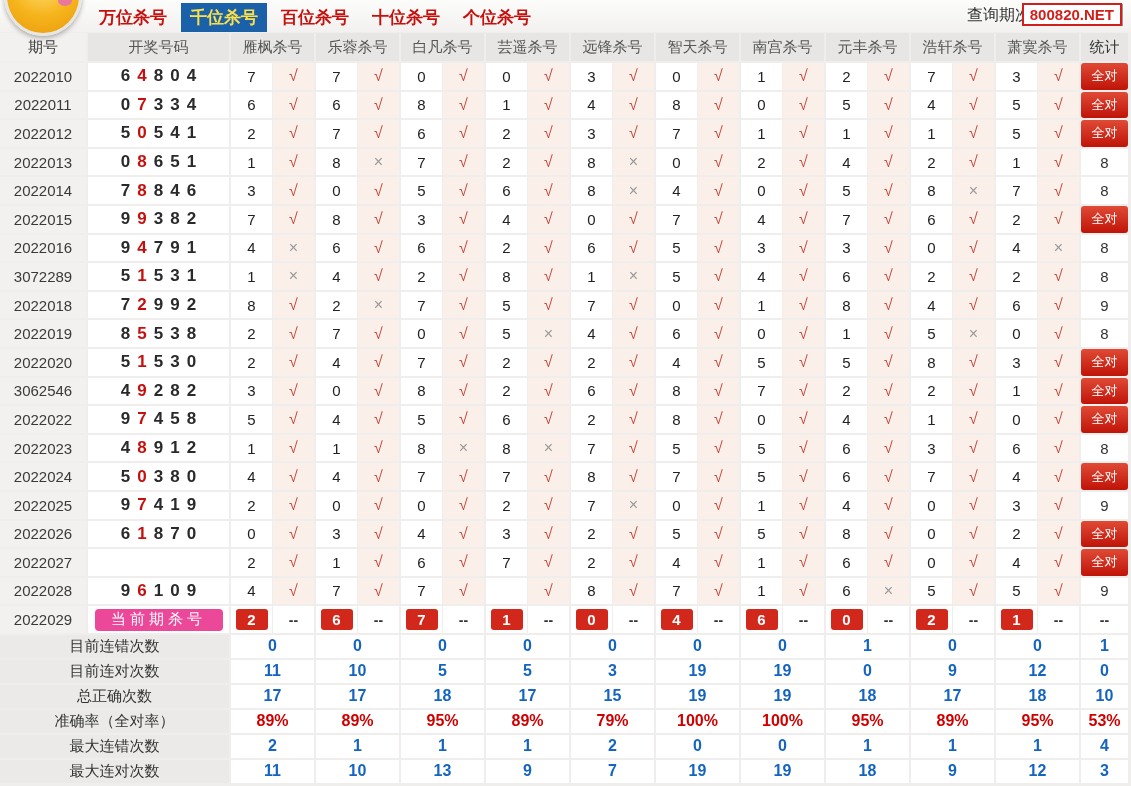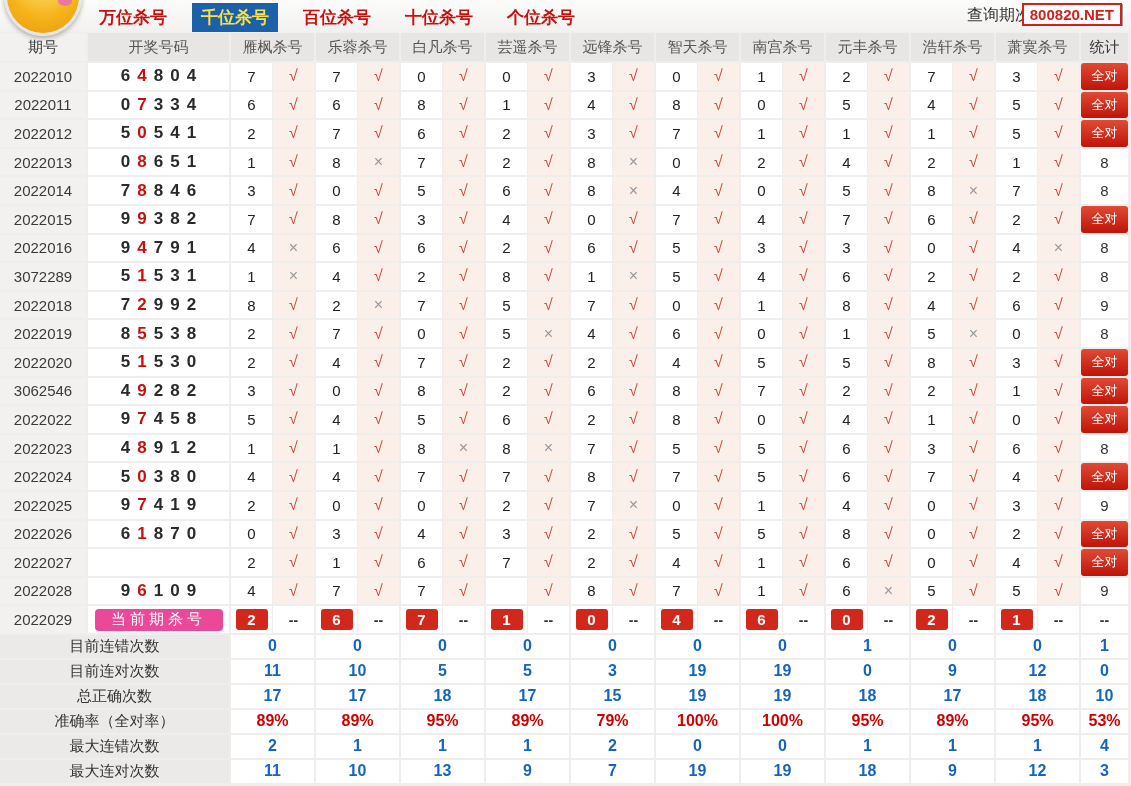--- a/index.html
+++ b/index.html
@@ -6,21 +6,21 @@
   body{
     width:1131px;height:786px;overflow:hidden;position:relative;
     background:#efeeec;font-family:"Liberation Sans","DejaVu Sans",sans-serif;
   }
   
   .topbar{position:relative;height:32px;background:linear-gradient(#fcfcfb,#f2f1ef);}
   .logo{position:absolute;left:4px;top:-44px;width:72px;height:74px;border-radius:50%;
     background:radial-gradient(circle at 50% 30%,#ffe27a,#f6b41c 55%,#e89a0b);
     border:3px solid #e8e6e3;box-shadow:0 2px 5px rgba(0,0,0,.3);}
   .logo-dot{position:absolute;left:58px;top:-4px;width:14px;height:10px;border-radius:50%;background:#e8799d;}
-  .tabs{position:absolute;left:90px;top:3px;display:flex;gap:16px;}
+  .tabs{position:absolute;left:90px;top:3px;display:flex;gap:5px;}
   .tab{font-size:17px;font-weight:bold;color:#c6100e;padding:3px 9px;cursor:pointer;white-space:nowrap;}
   .tab.active{background:#1a61a9;color:#fde047;position:relative;}
   .tab.active:after{content:"";position:absolute;left:50%;bottom:-4px;margin-left:-4px;
     border:4px solid transparent;border-top-color:#1a61a9;}
   .query{position:absolute;right:8px;top:4px;display:flex;align-items:center;font-size:16px;color:#333;}
   .querybox{width:92px;height:22px;background:#fff;border:1px solid #999;box-sizing:border-box;
     font-size:14px;color:#555;padding:2px 4px;overflow:hidden;}
   .watermark{position:absolute;right:1px;top:-1px;background:#fff;border:2px solid #d0201c;
     color:#d0201c;font-weight:bold;font-size:15px;padding:1px 6px;white-space:nowrap;}
   

